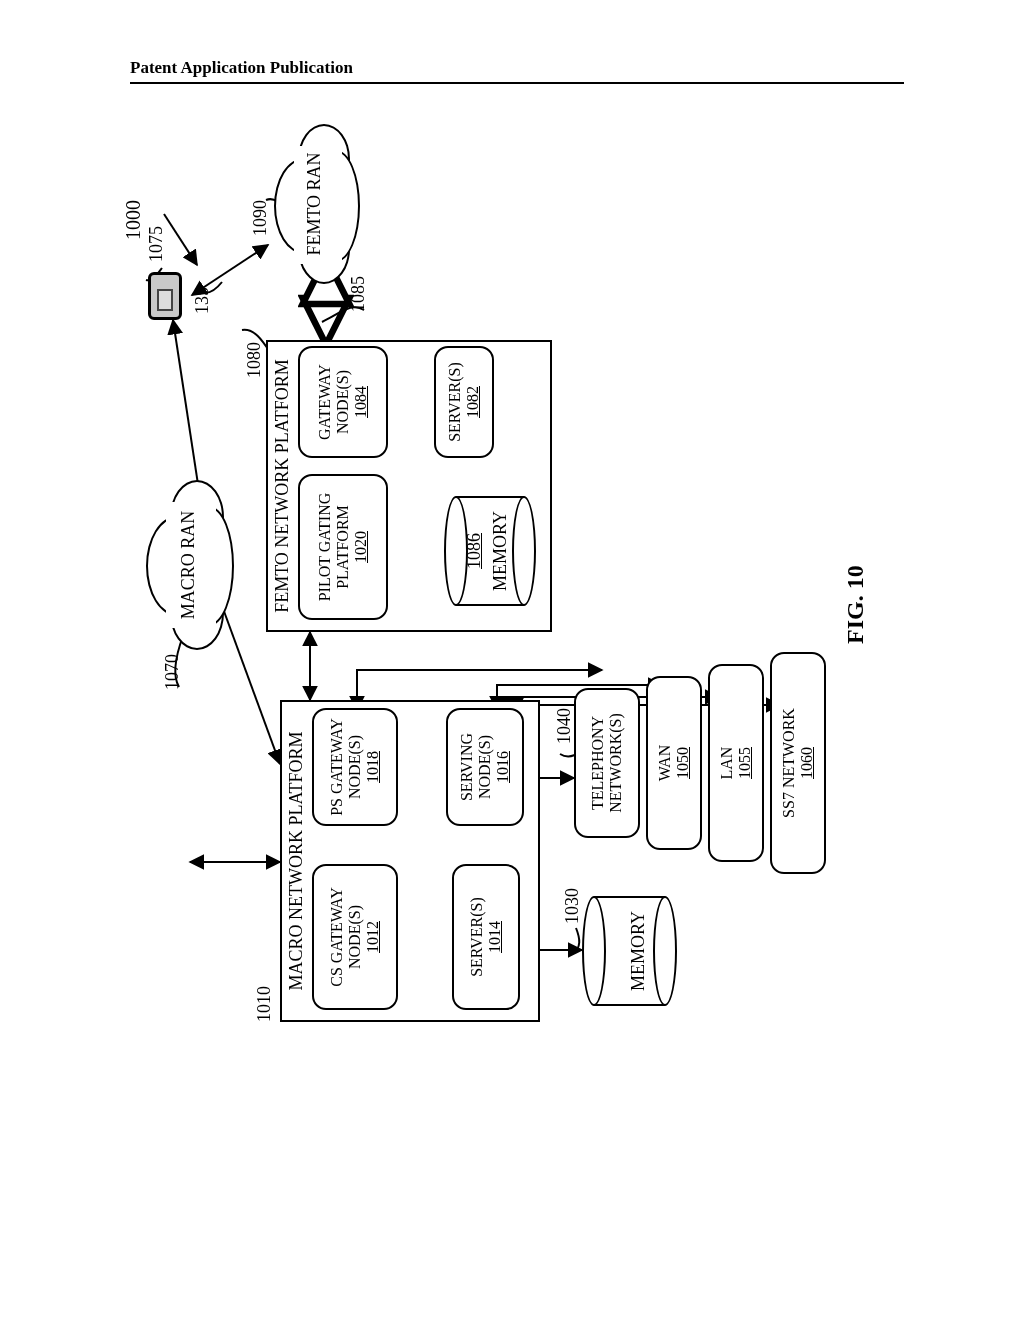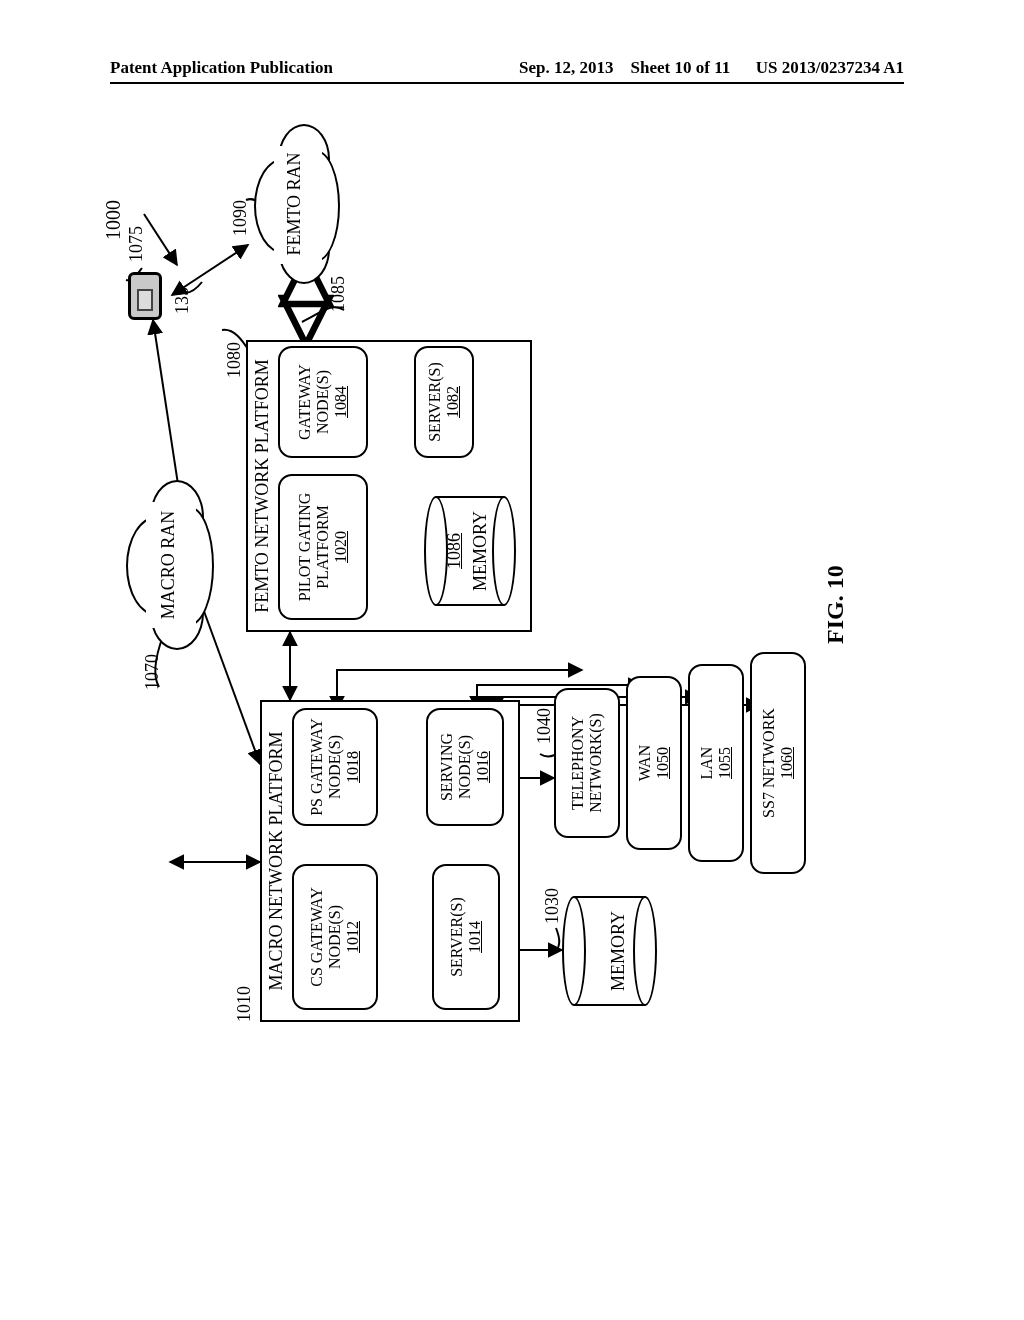--- a/index.html
+++ b/index.html
@@ -1,17 +1,17 @@
 <!DOCTYPE html>
 <html><head>
 <meta charset="utf-8">
 <style>
   * { margin: 0; padding: 0; box-sizing: border-box; }
   body { width: 1024px; height: 1320px; background: #fff; font-family: "Times New Roman", serif; position: relative; }
-  .page { position: absolute; inset: 0; }
+  .page { position: absolute; inset: 0; margin-left: 20px; }
   .header { position: absolute; top: 58px; left: 110px; right: 120px; display: flex; justify-content: space-between; align-items: baseline; font-size: 17px; }
   .header .left { font-weight: bold; }
   .header .right { font-weight: bold; }
   .hr { position: absolute; top: 82px; left: 110px; right: 120px; height: 2px; background: #000; }
 
   
   .stage-wrap { position: absolute; left: 512px; top: 620px; transform: translate(-50%, -50%) rotate(-90deg); }
   .stage { position: relative; width: 860px; height: 780px; }
 
   .box { position: absolute; border: 2px solid #000; background: #fff; }
@@ -38,27 +38,20 @@
   
   .phone { position: absolute; width: 48px; height: 34px; border: 3px solid #000; border-radius: 6px; background: #c9c9c9; }
   .phone::after { content: ""; position: absolute; left: 6px; top: 6px; right: 14px; bottom: 6px; border: 2px solid #444; background: #ddd; }
 </style>
 </head>
 <body>
 
 <div class="page">
   <div class="header">
     <div class="left">Patent Application Publication</div>
-    <div class="right">
-      <span>Sep. 12, 2013</span>
-      &nbsp;&nbsp;
-      <span>Sheet 10 of 11</span>
-      &nbsp;&nbsp;&nbsp;&nbsp;
-      <span>US 2013/0237234 A1</span>
-    </div>
   </div>
   <div class="hr"></div>
 
   <div class="stage-wrap">
       <div class="stage">
 
     <svg class="overlay" width="860" height="780">
       <defs>
         <marker id="ah" viewBox="0 0 10 10" refX="9" refY="5" markerWidth="8" markerHeight="8" orient="auto-start-reverse">
           <path d="M0 0 L10 5 L0 10 z" fill="#000"></path>

